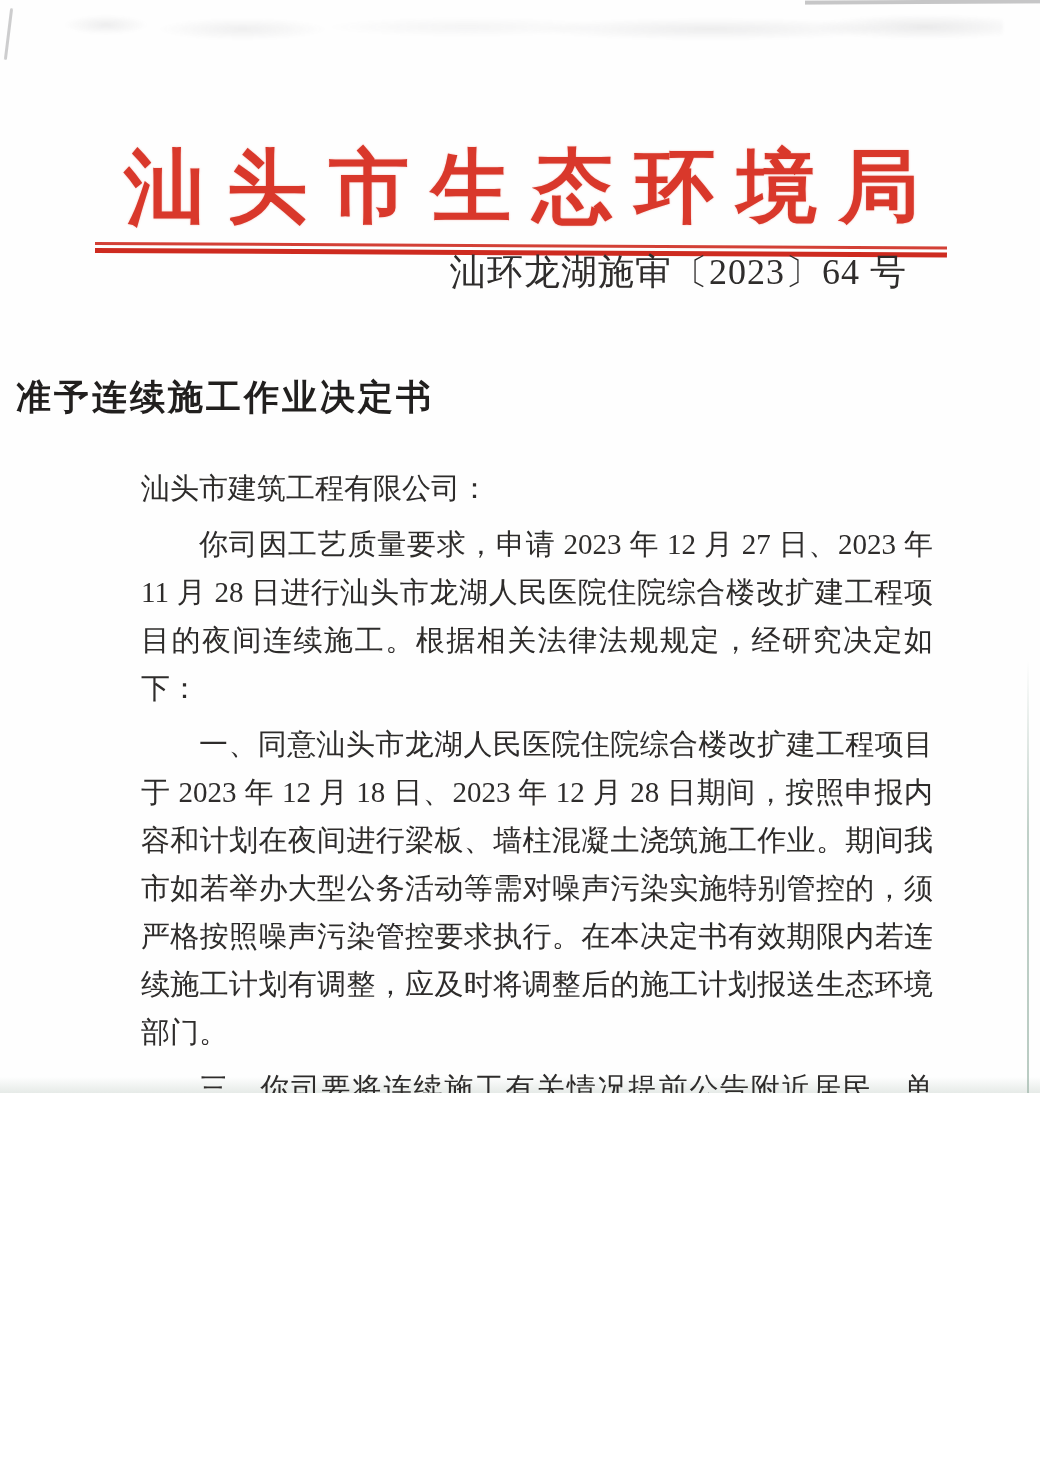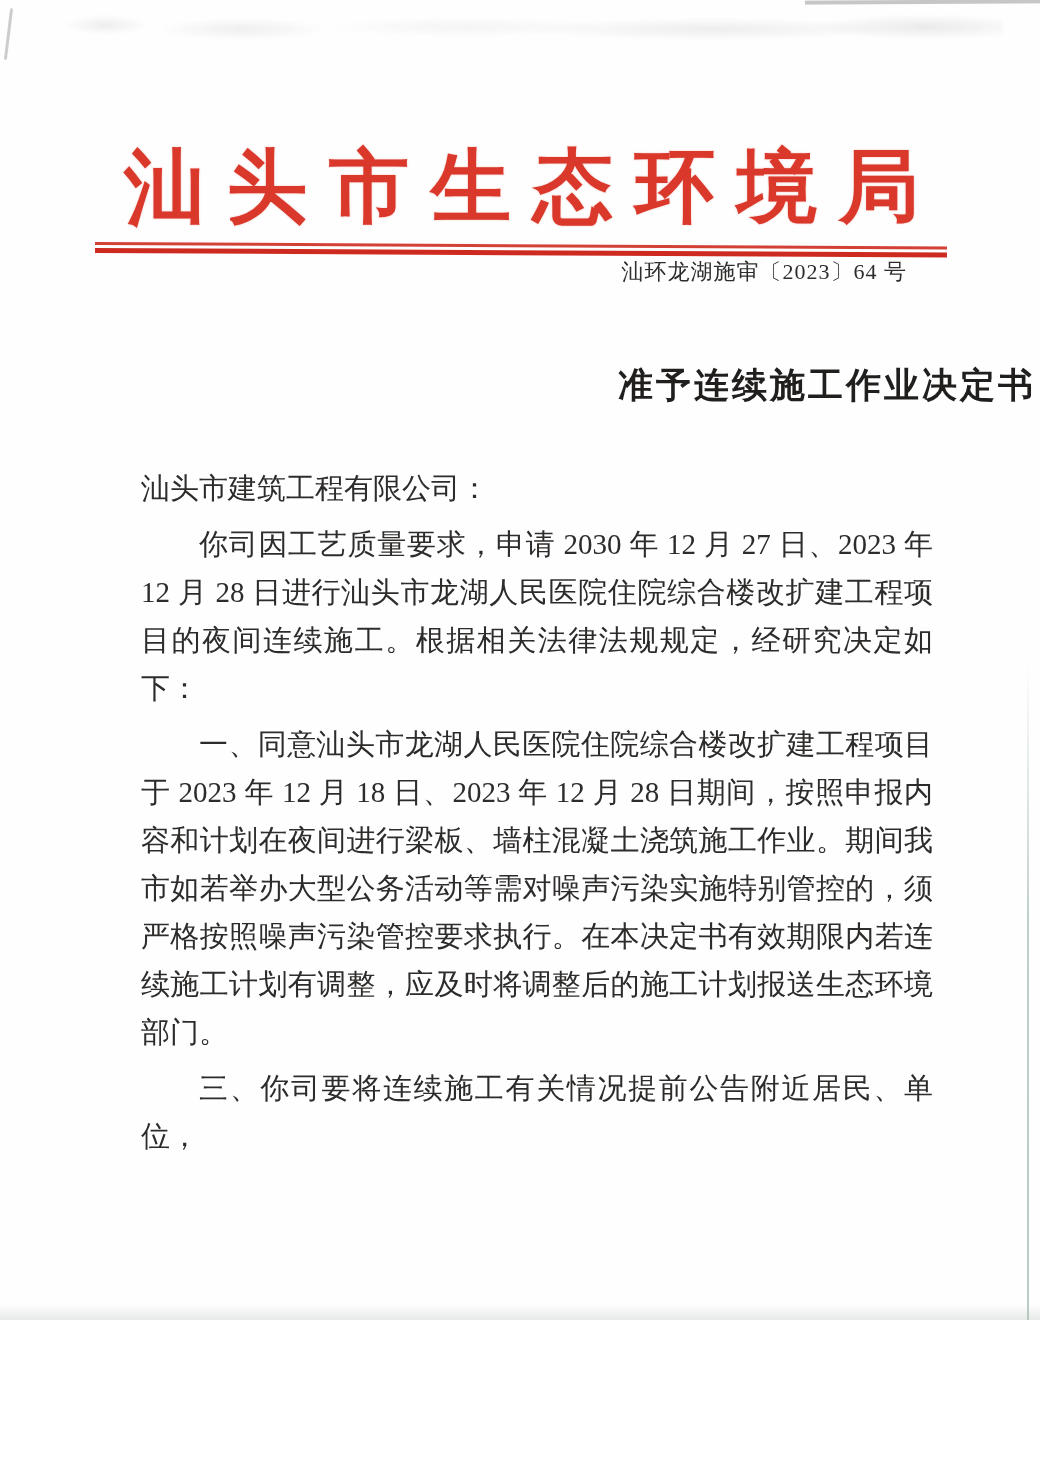--- a/index.html
+++ b/index.html
@@ -3,21 +3,21 @@
 <meta charset="utf-8">
 <style>
   html, body {
     margin: 0;
     padding: 0;
     background: #ffffff;
   }
   .page {
     position: relative;
     width: 1040px;
-    height: 1320px;
+    height: 1093px;
     margin: 0 auto;
     background: #fefefe;
     overflow: hidden;
     font-family: "Liberation Serif", "DejaVu Serif", serif;
   }
 
   
   .smudge-top {
     position: absolute;
     top: 6px; left: 28px;
@@ -80,33 +80,33 @@
     width: 852px;
     transform: rotate(0.3deg);
     transform-origin: left center;
   }
   .head-rule .thin  { height: 3px; background: var(--rule_red, #ce2b20); opacity: 0.9; }
   .head-rule .gap   { height: 3px; }
   .head-rule .thick { height: 5px; background: var(--rule_red, #ce2b20); }
   .docno {
     position: absolute;
     top: 254px; right: 133px;
-    font-size: 22px;
+    font-size: 36px;
     line-height: 36px;
     color: #2f2d2c;
     letter-spacing: 1px;
     white-space: nowrap;
   }
 
   
   .doc-title {
     position: absolute;
     top: 360px; left: 0; right: 0;
-    margin: 4px;
-    text-align: right;
+    margin: 16px;
+    text-align: left;
     font-size: 35px;
     line-height: 44px;
     font-weight: bold;
     color: #211f1e;
     letter-spacing: 3px;
   }
 
   
   .doc-body {
     position: absolute;
@@ -154,21 +154,21 @@
     <div class="gap"></div>
     <div class="thick"></div>
   </div>
 
   <div class="docno">汕环龙湖施审〔2023〕64 号</div>
 
   <h1 class="doc-title">准予连续施工作业决定书</h1>
 
   <div class="doc-body">
     <p class="salutation">汕头市建筑工程有限公司：</p>
-    <p class="para">你司因工艺质量要求，申请 2030 年 12 月 27 日、2023 年 12 月 28 日进行汕头市龙湖人民医院住院综合楼改扩建工程项目的夜间连续施工。根据相关法律法规规定，经研究决定如下：</p>
+    <p class="para">你司因工艺质量要求，申请 2023 年 12 月 27 日、2023 年 11 月 28 日进行汕头市龙湖人民医院住院综合楼改扩建工程项目的夜间连续施工。根据相关法律法规规定，经研究决定如下：</p>
     <p class="para">一、同意汕头市龙湖人民医院住院综合楼改扩建工程项目于 2023 年 12 月 18 日、2023 年 12 月 28 日期间，按照申报内容和计划在夜间进行梁板、墙柱混凝土浇筑施工作业。期间我市如若举办大型公务活动等需对噪声污染实施特别管控的，须严格按照噪声污染管控要求执行。在本决定书有效期限内若连续施工计划有调整，应及时将调整后的施工计划报送生态环境部门。</p>
     <p class="para">三、你司要将连续施工有关情况提前公告附近居民、单位，</p>
   </div>
 
   <div class="footer-rule">
     <div class="thin"></div>
     <div class="gap"></div>
     <div class="thick"></div>
   </div>
 

